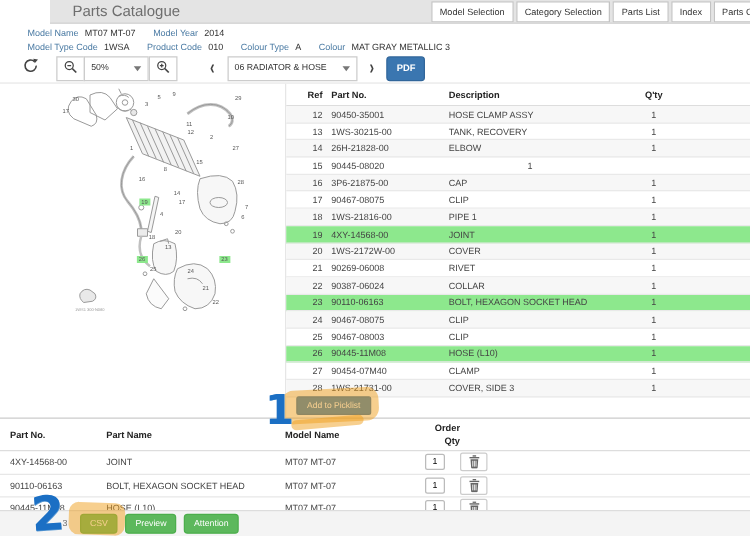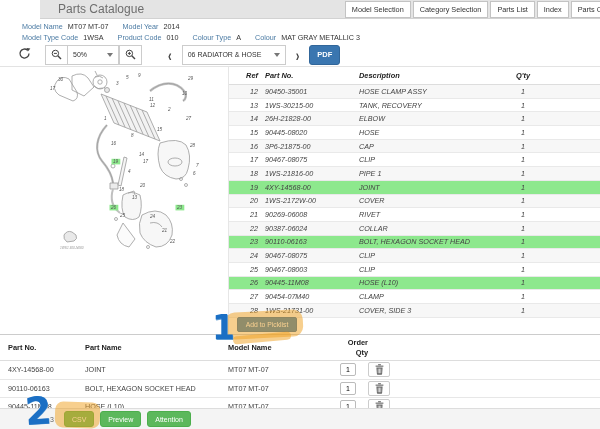--- a/index.html
+++ b/index.html
@@ -26,21 +26,21 @@
   .boxed { border:1px solid #ccc; padding:0 5px; }
   .tb-select { height:20px; border:1px solid #ccc; display:flex; align-items:center; justify-content:space-between; padding:0 5px; font-size:7px; color:#333; cursor:pointer; background:#fff; }
   .sel-zoom { width:52px; margin-left:-1px; }
   .sel-section { width:104px; }
   .caret { width:0; height:0; border-left:3px solid transparent; border-right:3px solid transparent; border-top:4px solid #777; margin-left:4px; }
   .chev { font-size:11px; font-weight:bold; color:#444; transform:scaleY(1.5); display:inline-block; }
   .gap10 { width:10px; } .gap22 { width:22px; } .gap6 { width:6px; }
   .pdf-btn { height:20px; padding:0 7px; background:#3a76b0; color:#fff; font-size:7.5px; font-weight:bold; border:1px solid #31669a; border-radius:3px; display:flex; align-items:center; cursor:pointer; }
 
   
-  .main { position:absolute; left:0; top:66px; width:600px; height:268px; border-top:1px solid #e3e3e3;font-style:italic; }
+  .main { position:absolute; left:0; top:66px; width:600px; height:268px; border-top:1px solid #e3e3e3; }
   .diagram-pane { position:absolute; left:0; top:0; width:228px; height:268px; background:#fff; }
   .table-pane { position:absolute; left:228px; top:0; width:372px; height:268px; border-left:1px solid #e6e6e6; background:#fff; }
 
   
   .pgrid { display:grid; grid-template-columns:36px 94px 130px 68px 1fr; align-items:center; }
   .phead { height:18px; border-bottom:1px solid #ddd; font-weight:bold; font-size:7.4px; color:#222; }
   .prow { height:13.7px; border-bottom:1px solid #e9e9e9; font-size:7.2px; color:#444; cursor:pointer; }
   .prow.stripe { background:#f7f7f7; }
   .prow.hl { background:var(--hl-row, #8de88d); }
   .c-ref { text-align:right; padding-right:7px; }
@@ -271,21 +271,20 @@
         <div class="pgrid prow stripe">
           <div class="c-ref">14</div>
           <div class="c-pno">26H-21828-00</div>
           <div class="c-desc">ELBOW</div>
           <div class="c-qty">1</div>
           <div class=""></div>
         </div>
         <div class="pgrid prow">
           <div class="c-ref">15</div>
           <div class="c-pno">90445-08020</div>
-          <div class="c-desc">HOSE</div>
           <div class="c-qty">1</div>
           <div class=""></div>
         </div>
         <div class="pgrid prow stripe">
           <div class="c-ref">16</div>
           <div class="c-pno">3P6-21875-00</div>
           <div class="c-desc">CAP</div>
           <div class="c-qty">1</div>
           <div class=""></div>
         </div>

